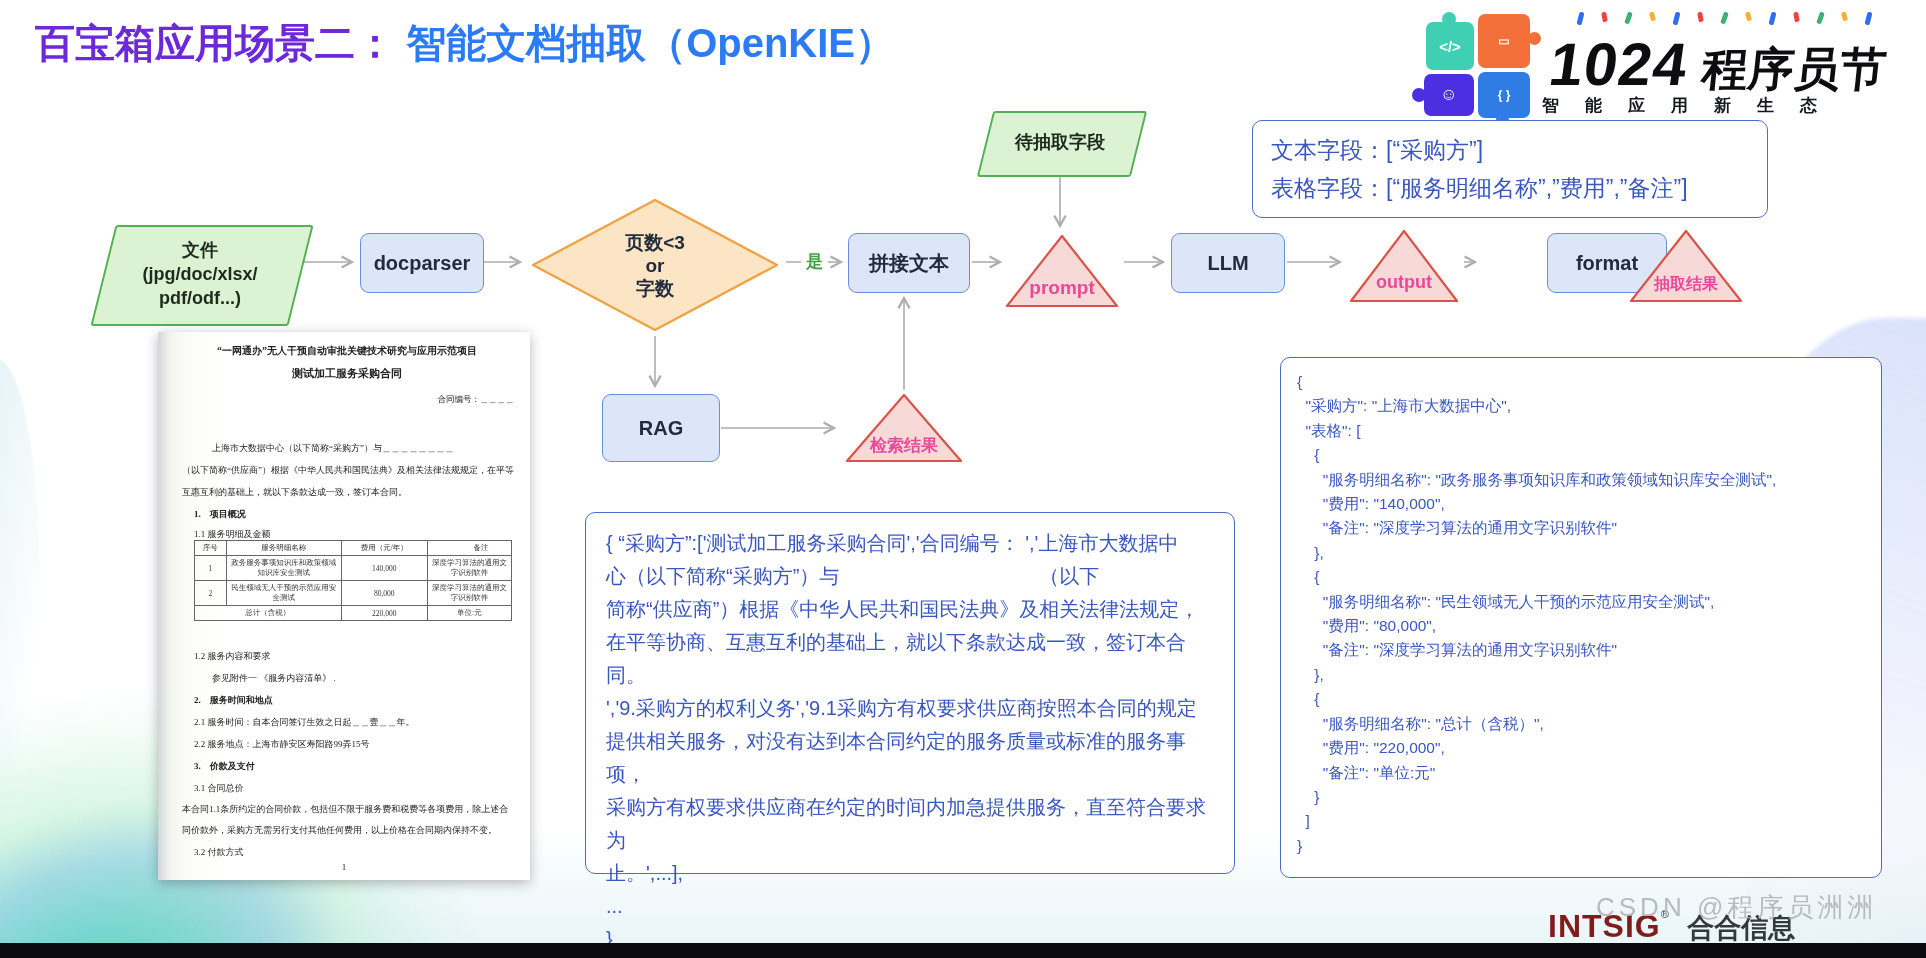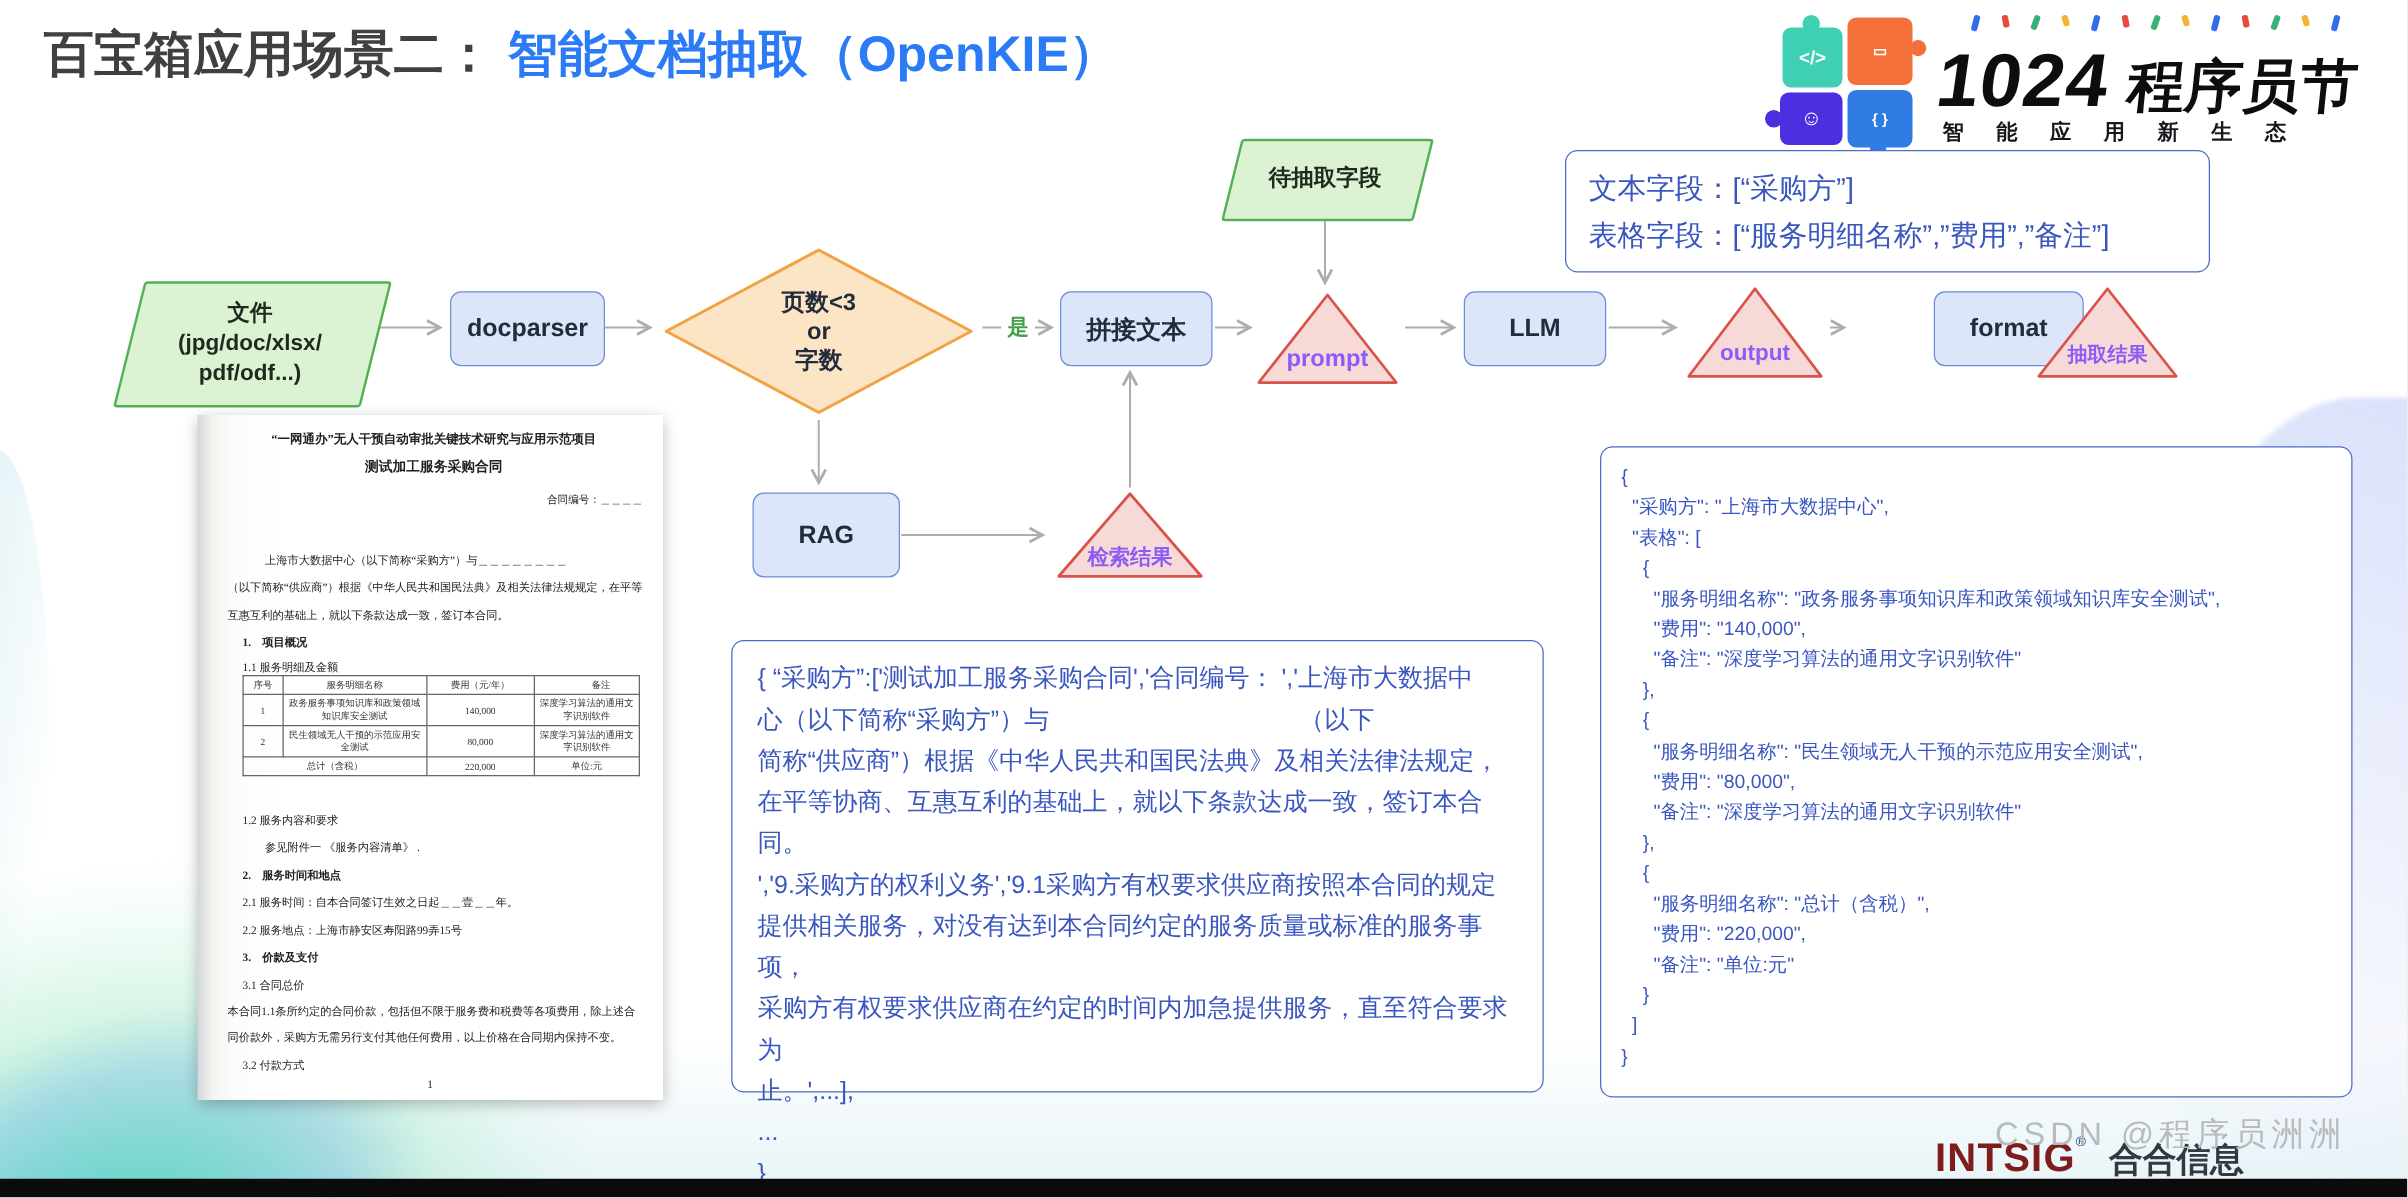--- a/index.html
+++ b/index.html
@@ -16,21 +16,21 @@
   .wave-right{right:-90px;bottom:-120px;width:300px;height:760px;
     background:linear-gradient(200deg,rgba(170,188,246,.45) 0%,rgba(205,214,248,.25) 55%,transparent 85%);
     border-radius:60% 0 0 55%/45% 0 0 60%;filter:blur(2px);z-index:0;}
   .wave-bottom{left:0;right:0;bottom:0;height:130px;
     background:linear-gradient(to top,rgba(210,234,240,.55),transparent);z-index:0;}
   .wave-left{left:-30px;top:360px;width:70px;height:460px;
     background:linear-gradient(100deg,rgba(190,225,235,.5),transparent 80%);
     border-radius:0 60% 60% 0/0 50% 50% 0;z-index:0;}
   
   .title{position:absolute;left:35px;top:16px;font-size:40px;font-weight:bold;z-index:2;white-space:nowrap;}
-  .title .t-dark{color:#404040;}
+  .title .t-dark{color:#6d28d9;}
   .title .t-blue{color:#2b7bf7;}
   
   .logo-wrap{position:absolute;left:1400px;top:6px;width:500px;height:110px;z-index:2;}
   .puzzle{position:absolute;left:0;top:2px;width:140px;height:106px;}
   .p-tile{position:absolute;border-radius:7px;color:#fff;display:flex;align-items:center;justify-content:center;font-weight:bold;}
   .p-tl{left:26px;top:14px;width:48px;height:48px;background:#3fd0b4;font-size:15px;}
   .p-tr{left:78px;top:6px;width:52px;height:54px;background:#f4703a;font-size:12px;}
   .p-bl{left:24px;top:66px;width:50px;height:42px;background:#4b2fe0;font-size:17px;}
   .p-br{left:78px;top:64px;width:52px;height:46px;background:#2e7ce4;font-size:12px;}
   .p-nub{position:absolute;border-radius:50%;}
@@ -40,29 +40,29 @@
   .n4{left:128px;top:24px;width:13px;height:13px;background:#f4703a;}
   .confetti{position:absolute;left:178px;top:6px;width:320px;display:flex;gap:19px;}
   .confetti span{width:5px;height:13px;border-radius:2px;display:inline-block;}
   .confetti span:nth-child(4n+1){background:#2f6fed;transform:rotate(14deg);}
   .confetti span:nth-child(4n+2){background:#e8483f;transform:rotate(-10deg);height:10px;}
   .confetti span:nth-child(4n+3){background:#3bb273;transform:rotate(20deg);height:12px;}
   .confetti span:nth-child(4n+4){background:#f2b233;transform:rotate(-16deg);height:9px;}
   .logo-text{position:absolute;left:150px;top:24px;white-space:nowrap;color:#0d0d10;font-weight:900;}
   .logo-num{font-size:60px;letter-spacing:1px;display:inline-block;transform:skewX(-8deg);}
   .logo-name{font-size:46px;display:inline-block;transform:skewX(-6deg);margin-left:10px;}
-  .logo-tagline{position:absolute;left:154px;top:88px;font-size:17px;font-weight:bold;color:#17181c;letter-spacing:26px;white-space:nowrap;}
+  .logo-tagline{position:absolute;left:142px;top:88px;font-size:17px;font-weight:bold;color:#17181c;letter-spacing:26px;white-space:nowrap;}
   
   .connectors{position:absolute;left:0;top:0;z-index:1;}
   .node{position:absolute;z-index:2;}
   .rect-node{background:#dde6f9;border:1.6px solid #6a8fd8;border-radius:9px;
     display:flex;align-items:center;justify-content:center;font-weight:bold;font-size:20px;color:#232c3d;}
   .para-shape{position:absolute;left:0;top:0;width:100%;height:100%;background:#dcf3d3;border:2px solid #54b054;border-radius:3px;transform:skewX(-14deg);}
   .para-text{position:absolute;left:0;top:0;width:100%;height:100%;display:flex;flex-direction:column;align-items:center;justify-content:center;font-weight:bold;color:#1e2a1e;z-index:1;}
-  .tri-label{position:absolute;width:100%;text-align:center;font-weight:bold;color:#8b5cf6;z-index:1;}
+  .tri-label{position:absolute;width:100%;text-align:center;font-weight:bold;color:#ec4899;z-index:1;}
   .diamond-text{position:absolute;left:0;top:0;width:100%;height:100%;display:flex;flex-direction:column;align-items:center;justify-content:center;font-weight:bold;font-size:19px;line-height:23px;color:#232c3d;z-index:1;}
   .yes-label{position:absolute;left:801px;top:250px;z-index:3;background:#fff;padding:0 5px;color:#43a047;font-size:17px;font-weight:bold;}
   
   .blue-box{position:absolute;background:#fff;border:1.8px solid #4f6bc9;border-radius:10px;color:#3a57c0;z-index:2;}
   .fields-box{left:1252px;top:120px;width:516px;height:98px;font-size:23px;line-height:38px;padding:10px 18px;box-sizing:border-box;white-space:nowrap;}
   .mid-box{left:585px;top:512px;width:650px;height:362px;font-size:20px;line-height:33px;padding:14px 20px;box-sizing:border-box;white-space:pre-wrap;}
   .result-box{left:1280px;top:357px;width:602px;height:521px;font-size:15.5px;line-height:24.4px;padding:12px 16px;box-sizing:border-box;white-space:pre;overflow:hidden;}
   
   .doc{position:absolute;left:158px;top:332px;width:372px;height:548px;z-index:2;
     background:linear-gradient(90deg,#d4d6d9 0px,#f3f3f0 12px,#fcfcfa 30px,#ffffff 70px);

